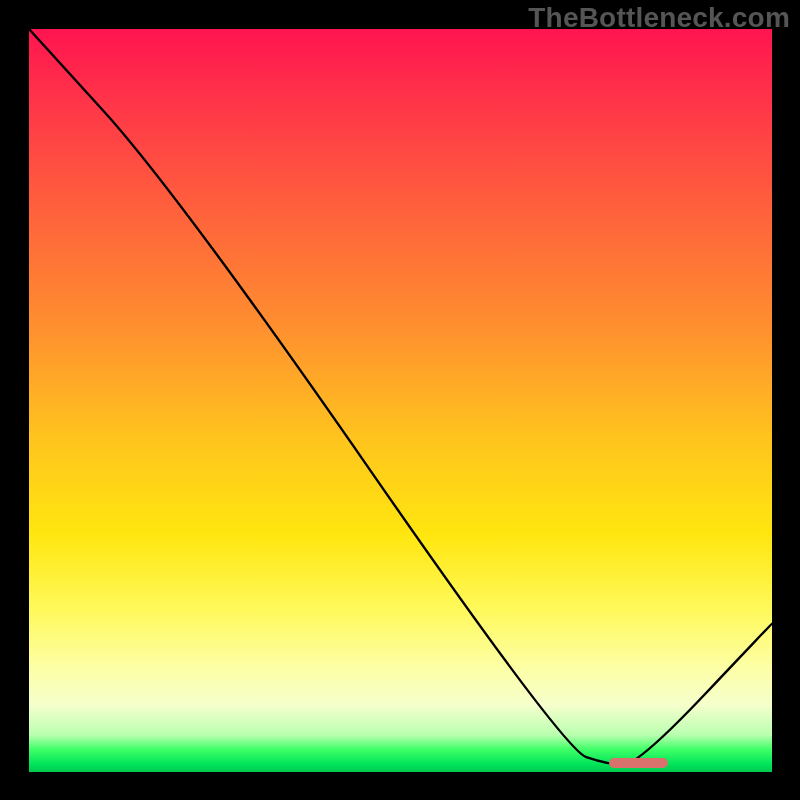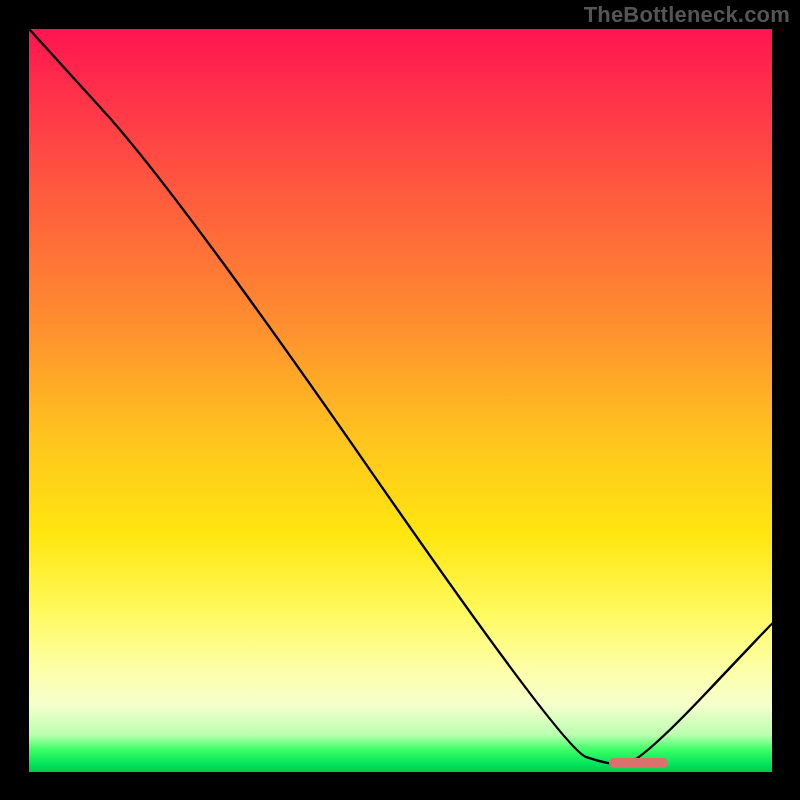--- a/index.html
+++ b/index.html
@@ -14,21 +14,21 @@
   .page {
     position: relative;
     width: 800px;
     height: 800px;
   }
   .attribution {
     position: absolute;
     top: 2px;
     right: 10px;
     color: #555;
-    font-size: 22px;
+    font-size: 28px;
     font-weight: bold;
     letter-spacing: 0.2px;
     z-index: 5;
   }
   .plot-frame {
     position: absolute;
     left: 29px;
     top: 29px;
     width: 743px;
     height: 743px;

